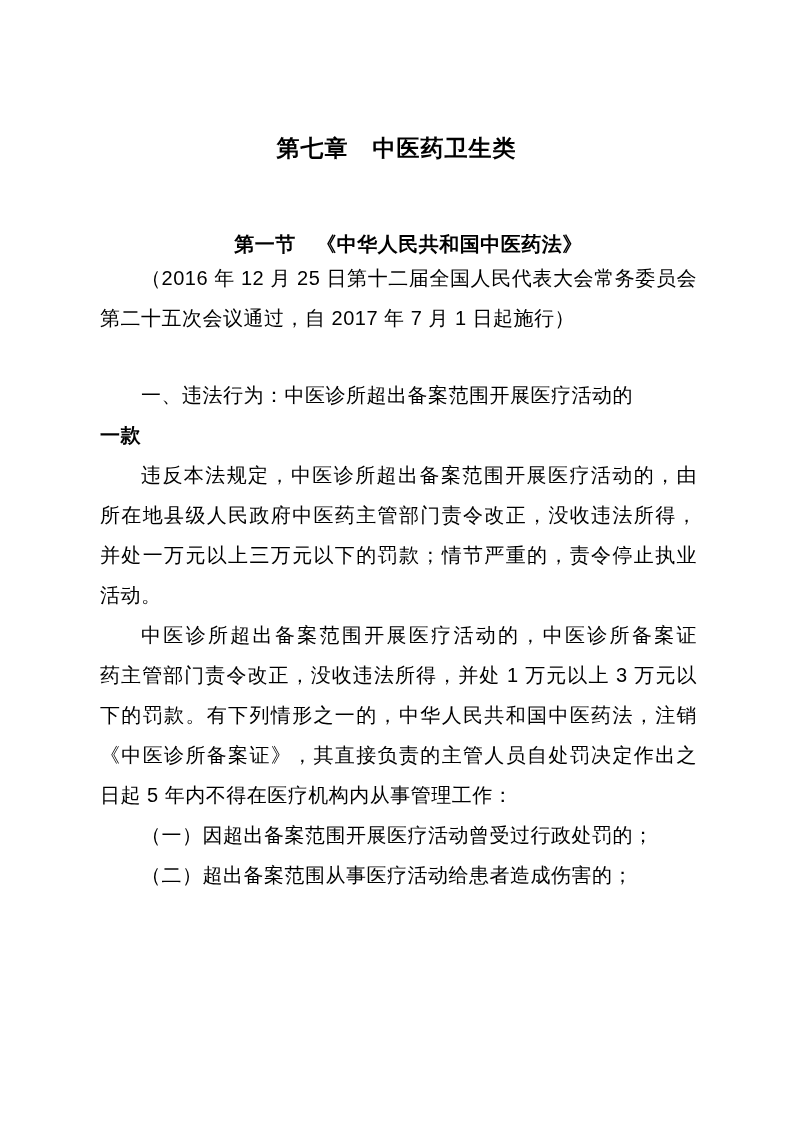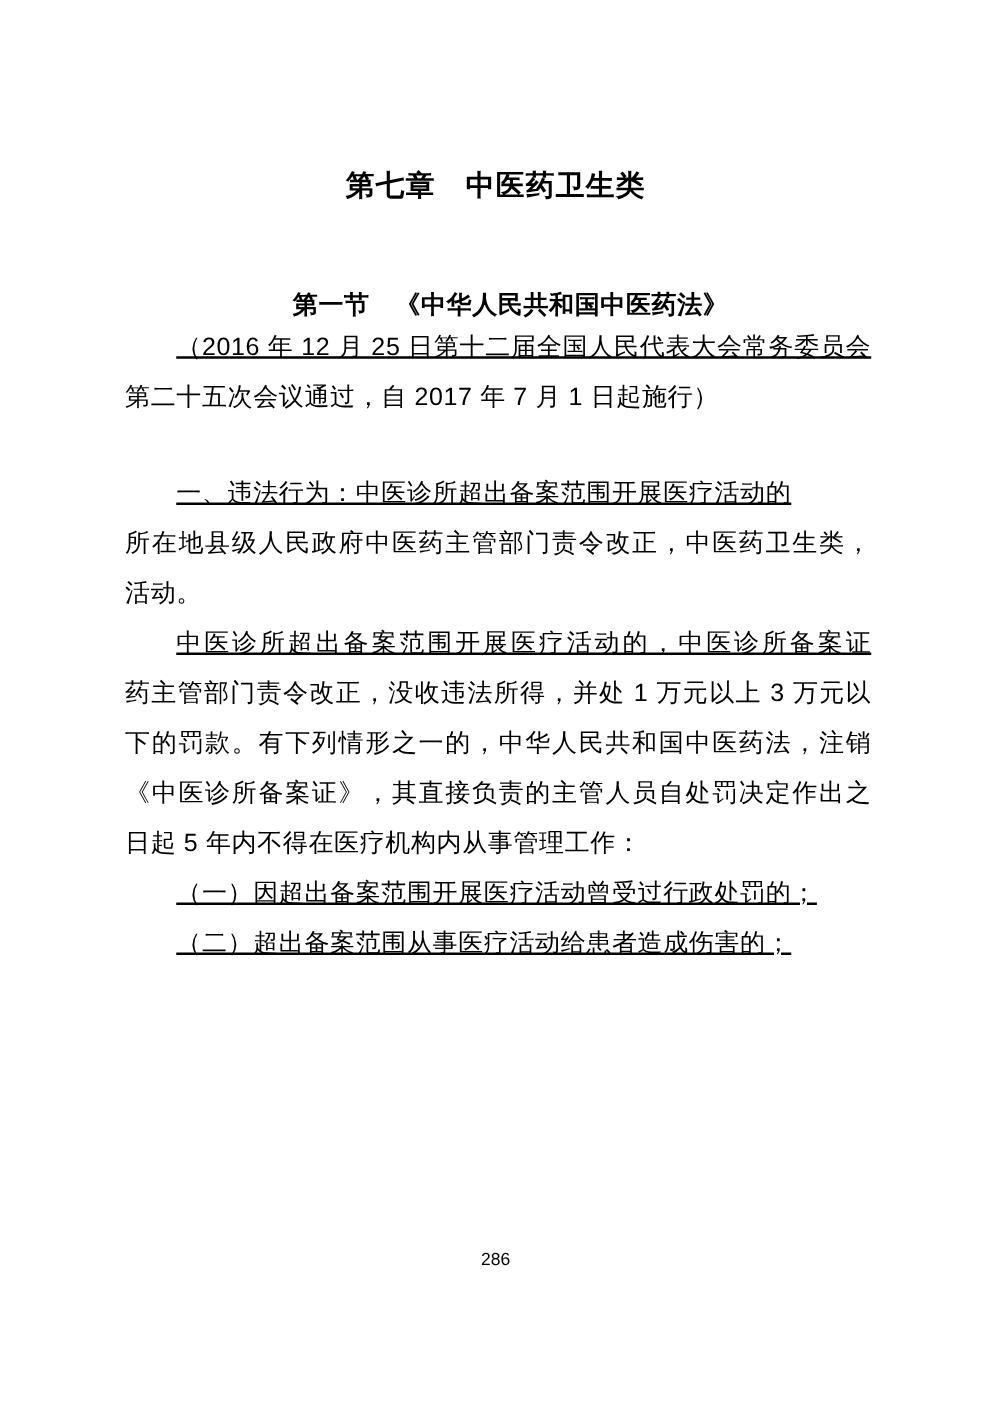--- a/index.html
+++ b/index.html
@@ -43,21 +43,21 @@
   .body-text {
     position: absolute;
     top: 375px; left: 100px; width: 597px;
   }
   .line {
     font-size: 20px;
     line-height: 40px;
     letter-spacing: 0.5px;
     white-space: normal;
   }
-  .indent { padding-left: 41px; text-decoration: underline; }
+  .indent { padding-left: 41px; }
   .justify {
     text-align: justify;
     text-align-last: justify;
   }
   .bold { font-weight: bold; }
   .page-number {
     position: absolute;
     top: 997px; left: 0; width: 793px;
     text-align: center;
     font-size: 14px;
@@ -73,26 +73,28 @@
 
   <h2 class="section-title">第一节　《中华人民共和国中医药法》</h2>
 
   <div class="enactment">
     <div class="line indent justify">（2016 年 12 月 25 日第十二届全国人民代表大会常务委员会</div>
     <div class="line">第二十五次会议通过，自 2017 年 7 月 1 日起施行）</div>
   </div>
 
   <div class="body-text">
     <div class="line indent">一、违法行为：中医诊所超出备案范围开展医疗活动的</div>
-    <div class="line justify">所在地县级人民政府中医药主管部门责令改正，中医药卫生类，</div>
+    <div class="line bold">一款</div>
+    <div class="line indent justify">违反本法规定，中医诊所超出备案范围开展医疗活动的，由</div>
+    <div class="line justify">所在地县级人民政府中医药主管部门责令改正，没收违法所得，</div>
+    <div class="line justify">并处一万元以上三万元以下的罚款；情节严重的，责令停止执业</div>
     <div class="line">活动。</div>
     <div class="line indent justify">中医诊所超出备案范围开展医疗活动的，中医诊所备案证</div>
     <div class="line justify">药主管部门责令改正，没收违法所得，并处 1 万元以上 3 万元以</div>
     <div class="line justify">下的罚款。有下列情形之一的，中华人民共和国中医药法，注销</div>
     <div class="line justify">《中医诊所备案证》，其直接负责的主管人员自处罚决定作出之</div>
     <div class="line">日起 5 年内不得在医疗机构内从事管理工作：</div>
     <div class="line indent">（一）因超出备案范围开展医疗活动曾受过行政处罚的；</div>
     <div class="line indent">（二）超出备案范围从事医疗活动给患者造成伤害的；</div>
   </div>
 
-  <div class="page-number">286</div>
 
 </div>
 
 </body></html>

